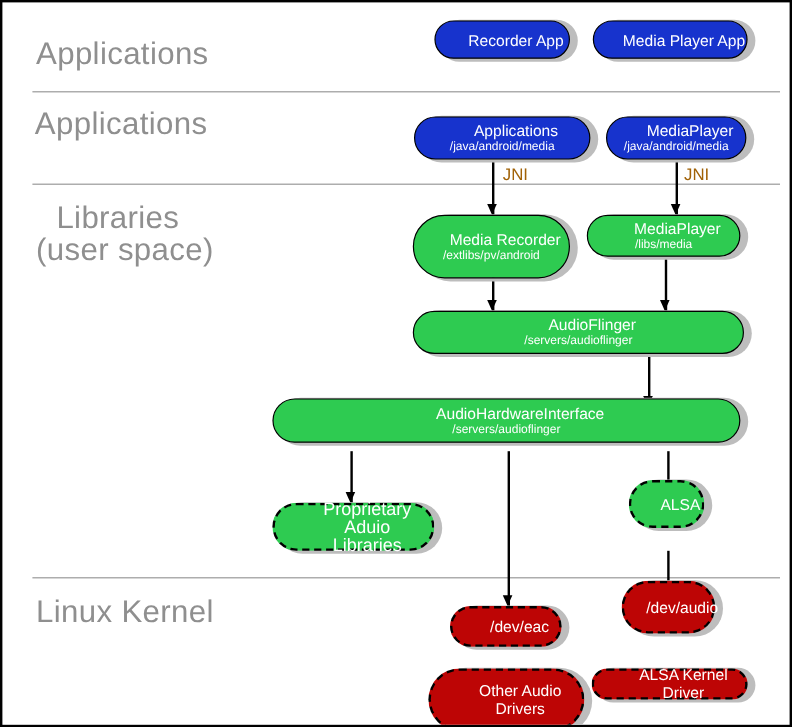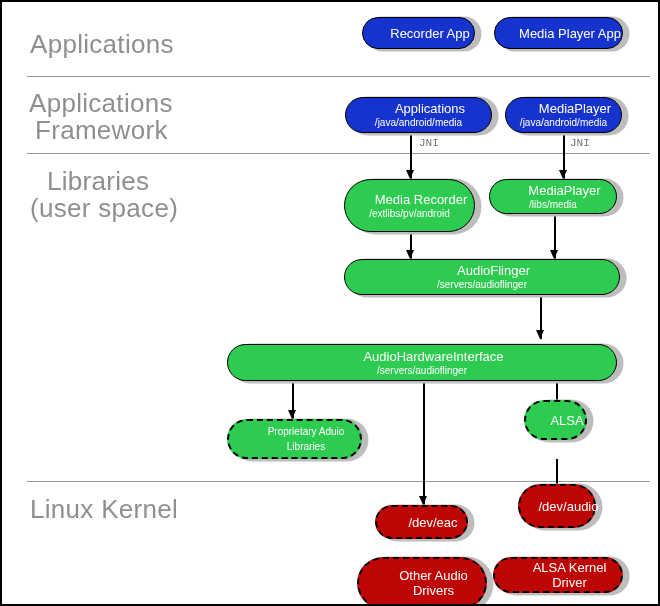--- a/index.html
+++ b/index.html
@@ -22,37 +22,36 @@
   .node.green{background:var(--green,#2ecb51);}
   .node.red{background:var(--red,#bd0505);}
   .node .t{font-size:13px;line-height:15px;margin-left:23px;}
   .node .s{font-size:10px;line-height:13px;}
   .arrow{position:absolute;width:1.5px;background:#000;}
   .arrow .head{
     position:absolute;bottom:0;left:-3.9px;width:0;height:0;
     border-left:4.5px solid transparent;border-right:4.5px solid transparent;
     border-top:9px solid #000;
   }
-  .edge-label{position:absolute;color:#737373;font-size:11px;font-family:Liberation Mono, monospace;}
+  .edge-label{position:absolute;color:#a16207;font-size:14px;}
 </style>
 </head>
 <body>
 
 <div class="frame">
 
   <div class="sep" style="top:74px"></div>
   <div class="sep" style="top:151px"></div>
   <div class="sep" style="top:479px"></div>
 
   <div class="layer-label" style="left:28px;top:29px">
     <div>Applications</div>
   </div>
   <div class="layer-label" style="left:27px;top:88px">
     <div>Applications</div>
-    <div style="padding-left:6px">Framework</div>
   </div>
   <div class="layer-label" style="left:28px;top:166px">
     <div style="padding-left:17px">Libraries</div>
     <div>(user space)</div>
   </div>
   <div class="layer-label" style="left:28px;top:494px">
     <div>Linux Kernel</div>
   </div>
 
   <div class="arrow" style="left:408px;top:131px;height:46px">
@@ -107,37 +106,37 @@
     <div class="s">/extlibs/pv/android</div>
   </div>
   <div class="node green" style="left:487px;top:177px;width:128px;height:35px">
     <div class="t">MediaPlayer</div>
     <div class="s">/libs/media</div>
   </div>
   <div class="node green" style="left:342px;top:257px;width:276px;height:36px">
     <div class="t">AudioFlinger</div>
     <div class="s">/servers/audioflinger</div>
   </div>
-  <div class="node green" style="left:225px;top:342px;width:390px;height:37px">
+  <div class="node green" style="left:225px;top:330px;width:390px;height:37px">
     <div class="t">AudioHardwareInterface</div>
     <div class="s">/servers/audioflinger</div>
   </div>
   <div class="node green dashed" style="left:225px;top:417px;width:135px;height:40px;padding:0 10px">
-    <div class="t" style="font-size:10px;line-height:15px">Proprietary Aduio Libraries</div>
+    <div class="t" style="font-size:15px;line-height:15px">Proprietary Aduio Libraries</div>
   </div>
   <div class="node green dashed" style="left:522px;top:398px;width:63px;height:40px">
     <div class="t">ALSA</div>
   </div>
 
   <div class="node red dashed" style="left:373px;top:503px;width:93px;height:34px">
     <div class="t">/dev/eac</div>
   </div>
   <div class="node red dashed" style="left:516px;top:482px;width:78px;height:44px">
     <div class="t">/dev/audio</div>
   </div>
   <div class="node red dashed" style="left:355px;top:555px;width:130px;height:52px">
     <div class="t">Other Audio Drivers</div>
   </div>
-  <div class="node red dashed" style="left:491px;top:555px;width:130px;height:36px">
+  <div class="node red dashed" style="left:491px;top:555px;width:130px;height:26px">
     <div class="t">ALSA Kernel Driver</div>
   </div>
 
 </div>
 
 </body></html>

